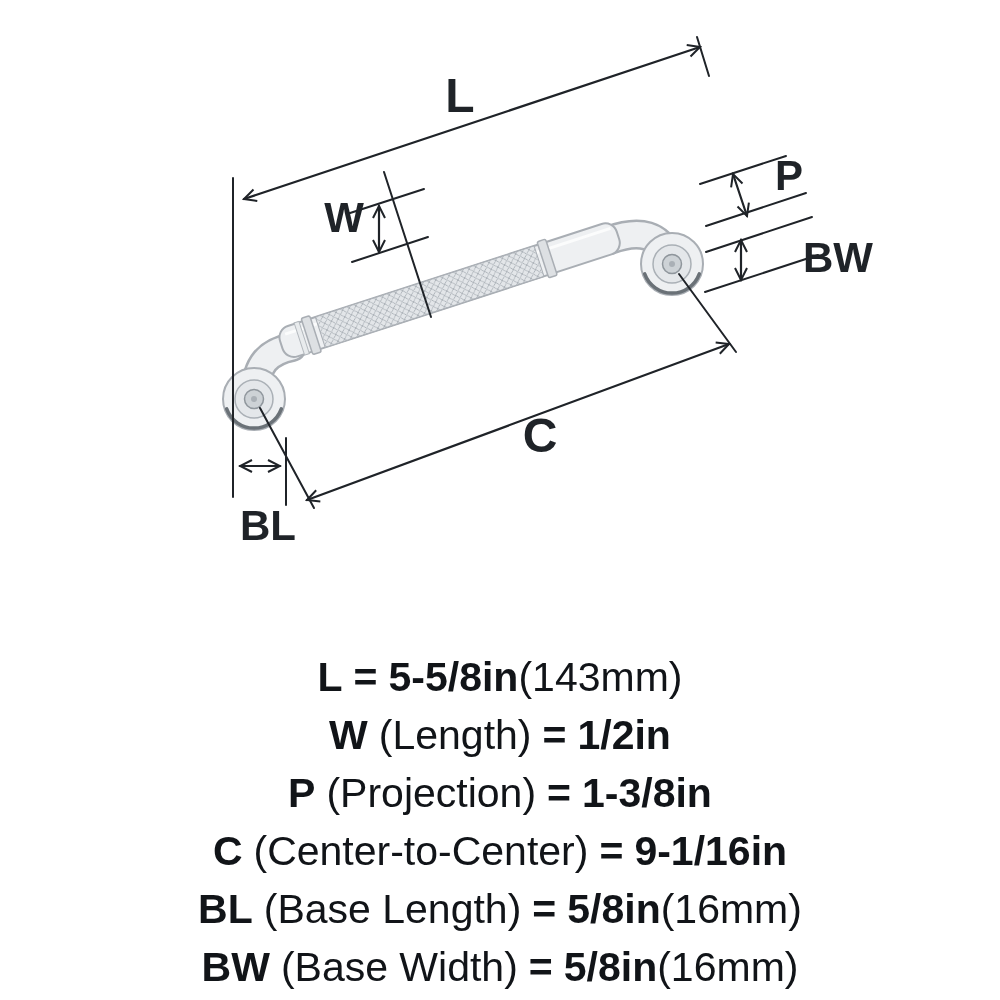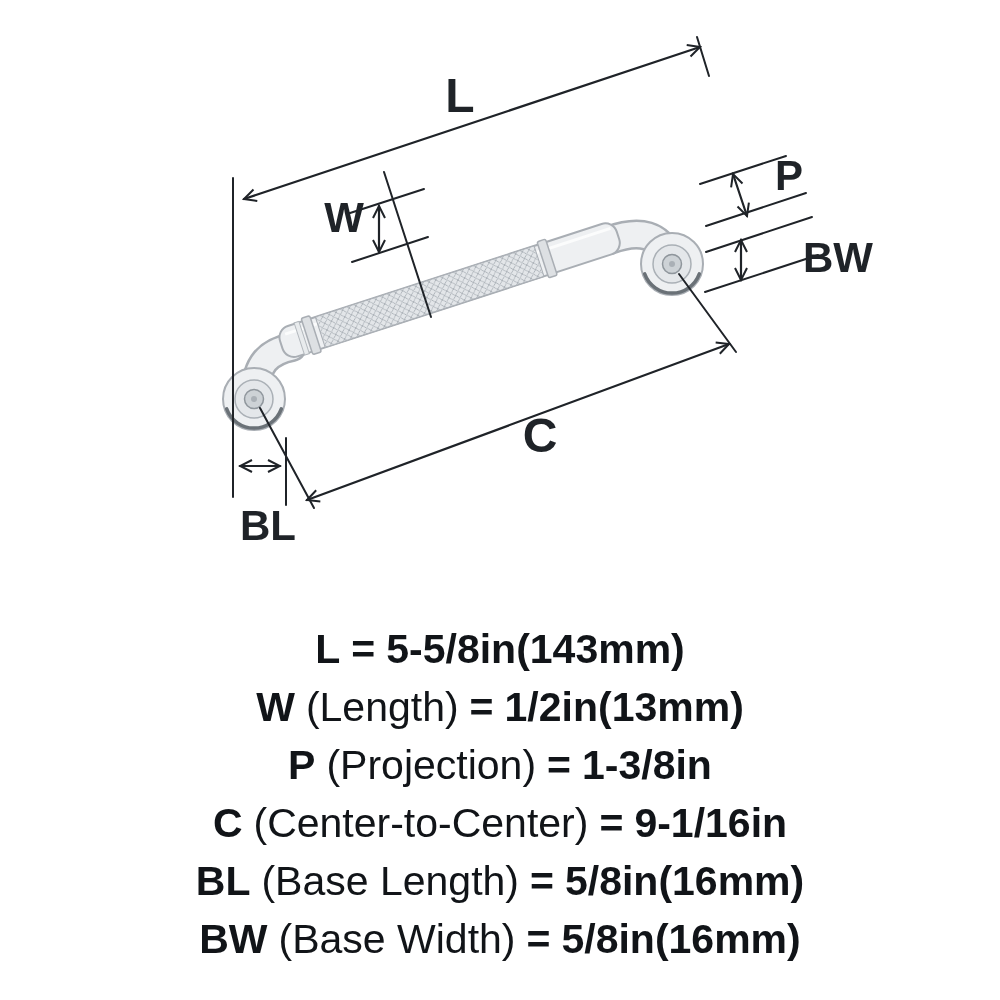--- a/index.html
+++ b/index.html
@@ -26,22 +26,22 @@
   .spec-row{
     height:58px;
     display:flex;align-items:baseline;
     font-size:41px;color:#111418;
     white-space:pre;
     line-height:58px;
   }
   .spec-abbr{font-weight:700;margin-right:11px;}
   .spec-name{font-weight:400;margin-right:11px;}
   .spec-eq{font-weight:700;margin-right:11px;}
-  .spec-value{font-weight:700;}
-  .spec-metric{font-weight:700;}
+  .spec-value{font-weight:700;margin-top:28px;}
+  .spec-metric{font-weight:400;}
 </style>
 </head>
 <body>
 
 <div class="page">
 
   <div class="diagram-wrap">
     <svg viewBox="0 0 1000 572" width="1000" height="572">
       <defs>
         <pattern id="knurl" width="7" height="7" patternUnits="userSpaceOnUse">
@@ -146,21 +146,20 @@
       <span class="spec-eq">=</span>
       <span class="spec-value">5-5/8in</span>
       <span class="spec-metric">(143mm)</span>
     </div>
 
     <div class="spec-row">
       <span class="spec-abbr">W</span>
       <span class="spec-name">(Length)</span>
       <span class="spec-eq">=</span>
       <span class="spec-value">1/2in</span>
-      <span class="spec-metric">(13mm)</span>
     </div>
 
     <div class="spec-row">
       <span class="spec-abbr">P</span>
       <span class="spec-name">(Projection)</span>
       <span class="spec-eq">=</span>
       <span class="spec-value">1-3/8in</span>
     </div>
 
     <div class="spec-row">

